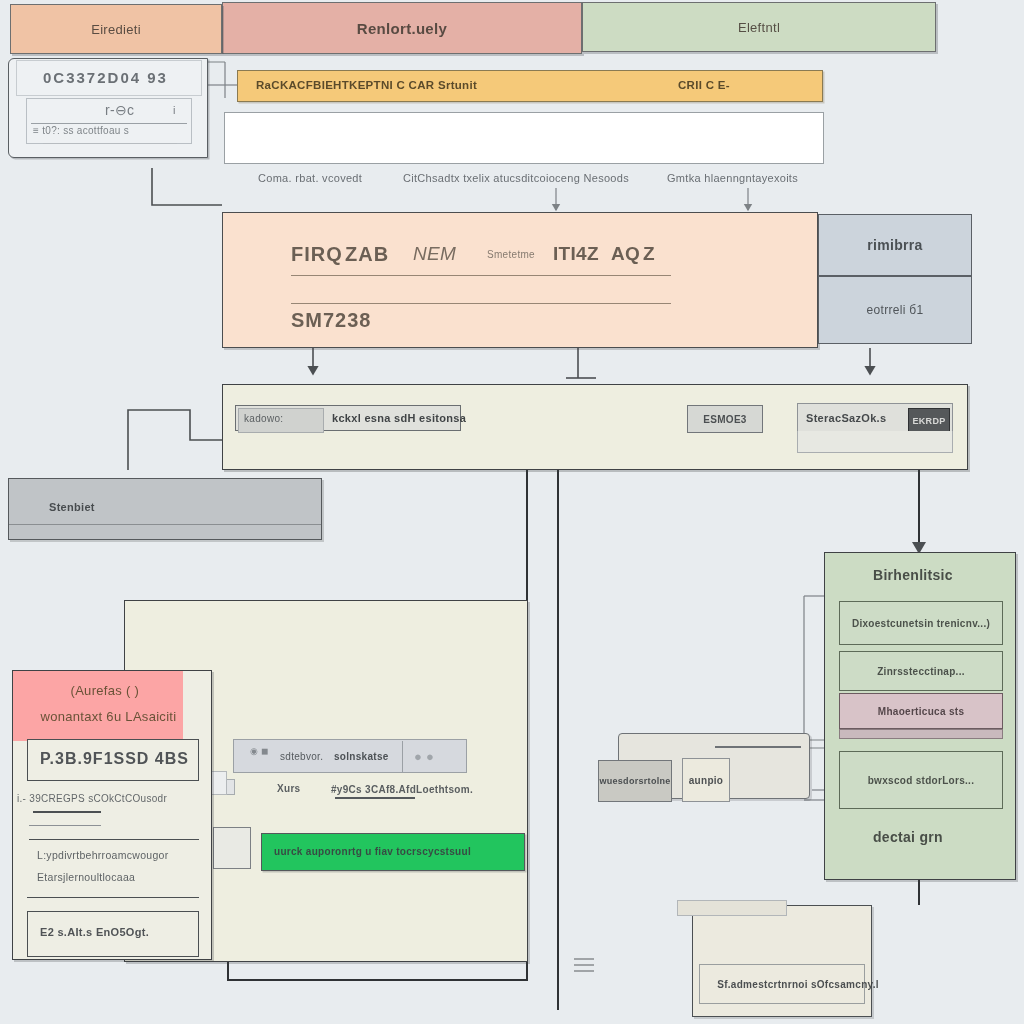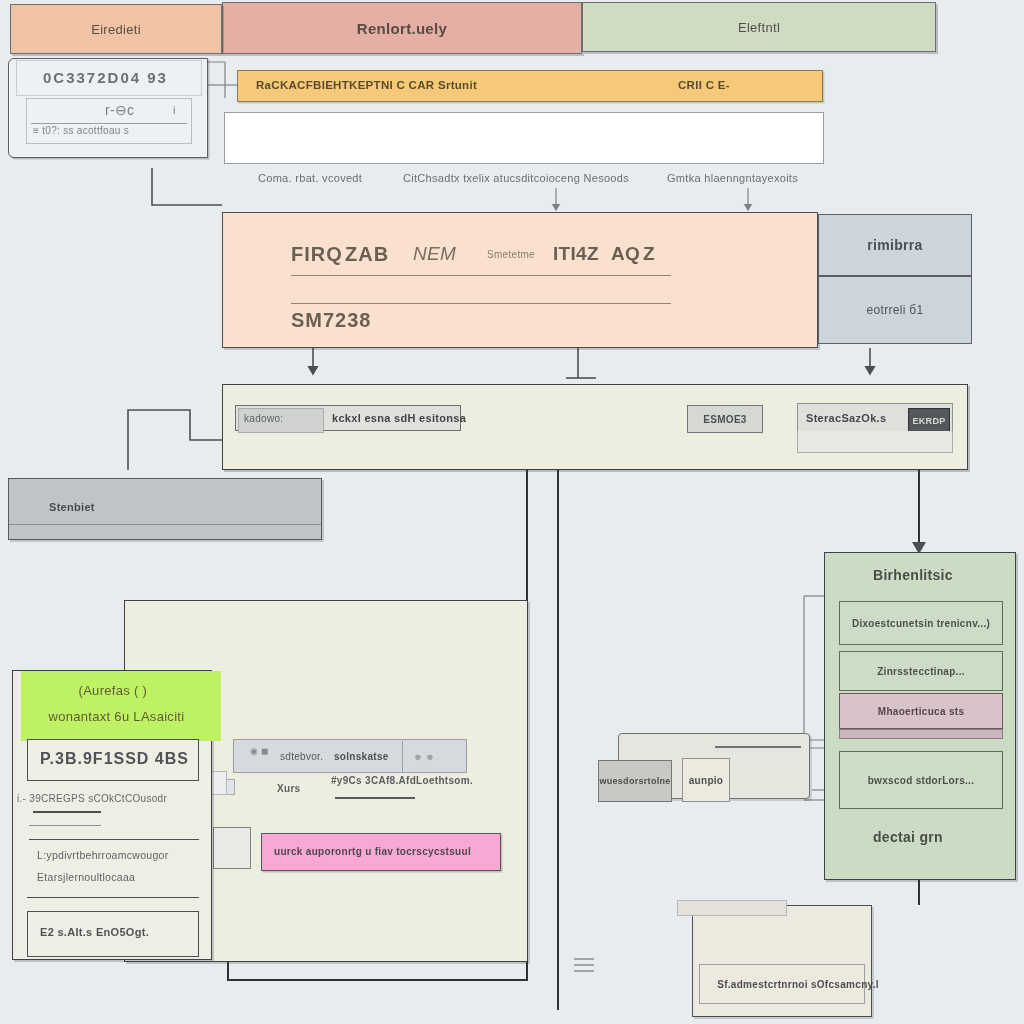--- a/index.html
+++ b/index.html
@@ -216,33 +216,33 @@
       <span class="lbl blurry" style="left:100px;top:11px;font-size:10px;font-weight:bold;color:#3e4347;">solnskatse</span>
       <div class="hairline-v" style="left:168px;top:1px;height:32px;background:#9ba0a5;"></div>
       <span class="lbl blurry" style="left:180px;top:9px;font-size:13px;color:#9ba0a5;">● ●</span>
     </div>
 
     <div class="bx" style="left:76px;top:178px;width:34px;height:16px;background:#e2e4e6;border:1px solid #a6abae;"></div>
     <div class="bx" style="left:84px;top:170px;width:18px;height:24px;background:#eceeef;border:1px solid #b4b8bb;"></div>
     <div class="bx" style="left:58px;top:186px;width:26px;height:12px;background:#e5e7e9;border:1px solid #b0b4b7;"></div>
 
     <span class="lbl blurry" style="left:152px;top:182px;font-size:10px;font-weight:bold;color:#4a4f53;">Xurs</span>
-    <span class="lbl blurry" style="left:206px;top:174px;font-size:10px;font-weight:bold;color:#4a4f53;">#y9Cs 3CAf8.AfdLoethtsom.</span>
+    <span class="lbl blurry" style="left:206px;top:183px;font-size:10px;font-weight:bold;color:#4a4f53;">#y9Cs 3CAf8.AfdLoethtsom.</span>
     <div class="hairline" style="left:210px;top:196px;width:80px;background:#55595c;height:1.5px;"></div>
 
     <div class="bx" style="left:88px;top:226px;width:38px;height:42px;background:#e9eae4;border:1px solid #7c8084;"></div>
 
-    <div class="bx" style="left:136px;top:232px;width:240px;height:38px;background:#f9a8d4;border:1.5px solid #54585b;box-shadow:1.5px 1.5px 0 rgba(60,63,66,.25);">
+    <div class="bx" style="left:136px;top:232px;width:264px;height:38px;background:#22c55e;border:1.5px solid #54585b;box-shadow:1.5px 1.5px 0 rgba(60,63,66,.25);">
       <span class="lbl blurry" style="left:12px;top:12px;font-size:10px;font-weight:bold;color:#3a3e41;">uurck auporonrtg u fiav tocrscycstsuul</span>
     </div>
   </div>
 
   <div class="bx" style="left:12px;top:670px;width:200px;height:290px;background:#eeeee4;border:1.5px solid #3f4245;box-shadow:2px 2px 0 rgba(60,63,66,.25);">
 
-    <div class="bx fill-goldlight" style="left:-0.5px;top:-0.5px;width:200px;height:70px;border:none;background:#bef264;margin-left:8px;">
+    <div class="bx fill-goldlight" style="left:-0.5px;top:-0.5px;width:170px;height:70px;border:none;background:#fca5a5;">
       <span class="lbl blurry" style="left:58px;top:12px;font-size:13px;color:#5a4a2c;">(Aurefas ( )</span>
       <span class="lbl blurry" style="left:28px;top:38px;font-size:13px;color:#5a4a2c;">wonantaxt 6u LAsaiciti</span>
     </div>
 
     <div class="bx" style="left:14px;top:68px;width:172px;height:42px;background:#eeeee4;border:1.5px solid #4b4f52;">
       <span class="lbl blurry" style="left:12px;top:10px;font-size:16px;font-weight:bold;letter-spacing:1px;color:#3f4347;">P.3B.9F1SSD 4BS</span>
     </div>
 
     <span class="lbl blurry" style="left:4px;top:122px;font-size:10px;color:#53585c;">i.- 39CREGPS sCOkCtCOusodr</span>
     <div class="hairline" style="left:20px;top:140px;width:68px;height:2px;background:#4b4f52;"></div>

